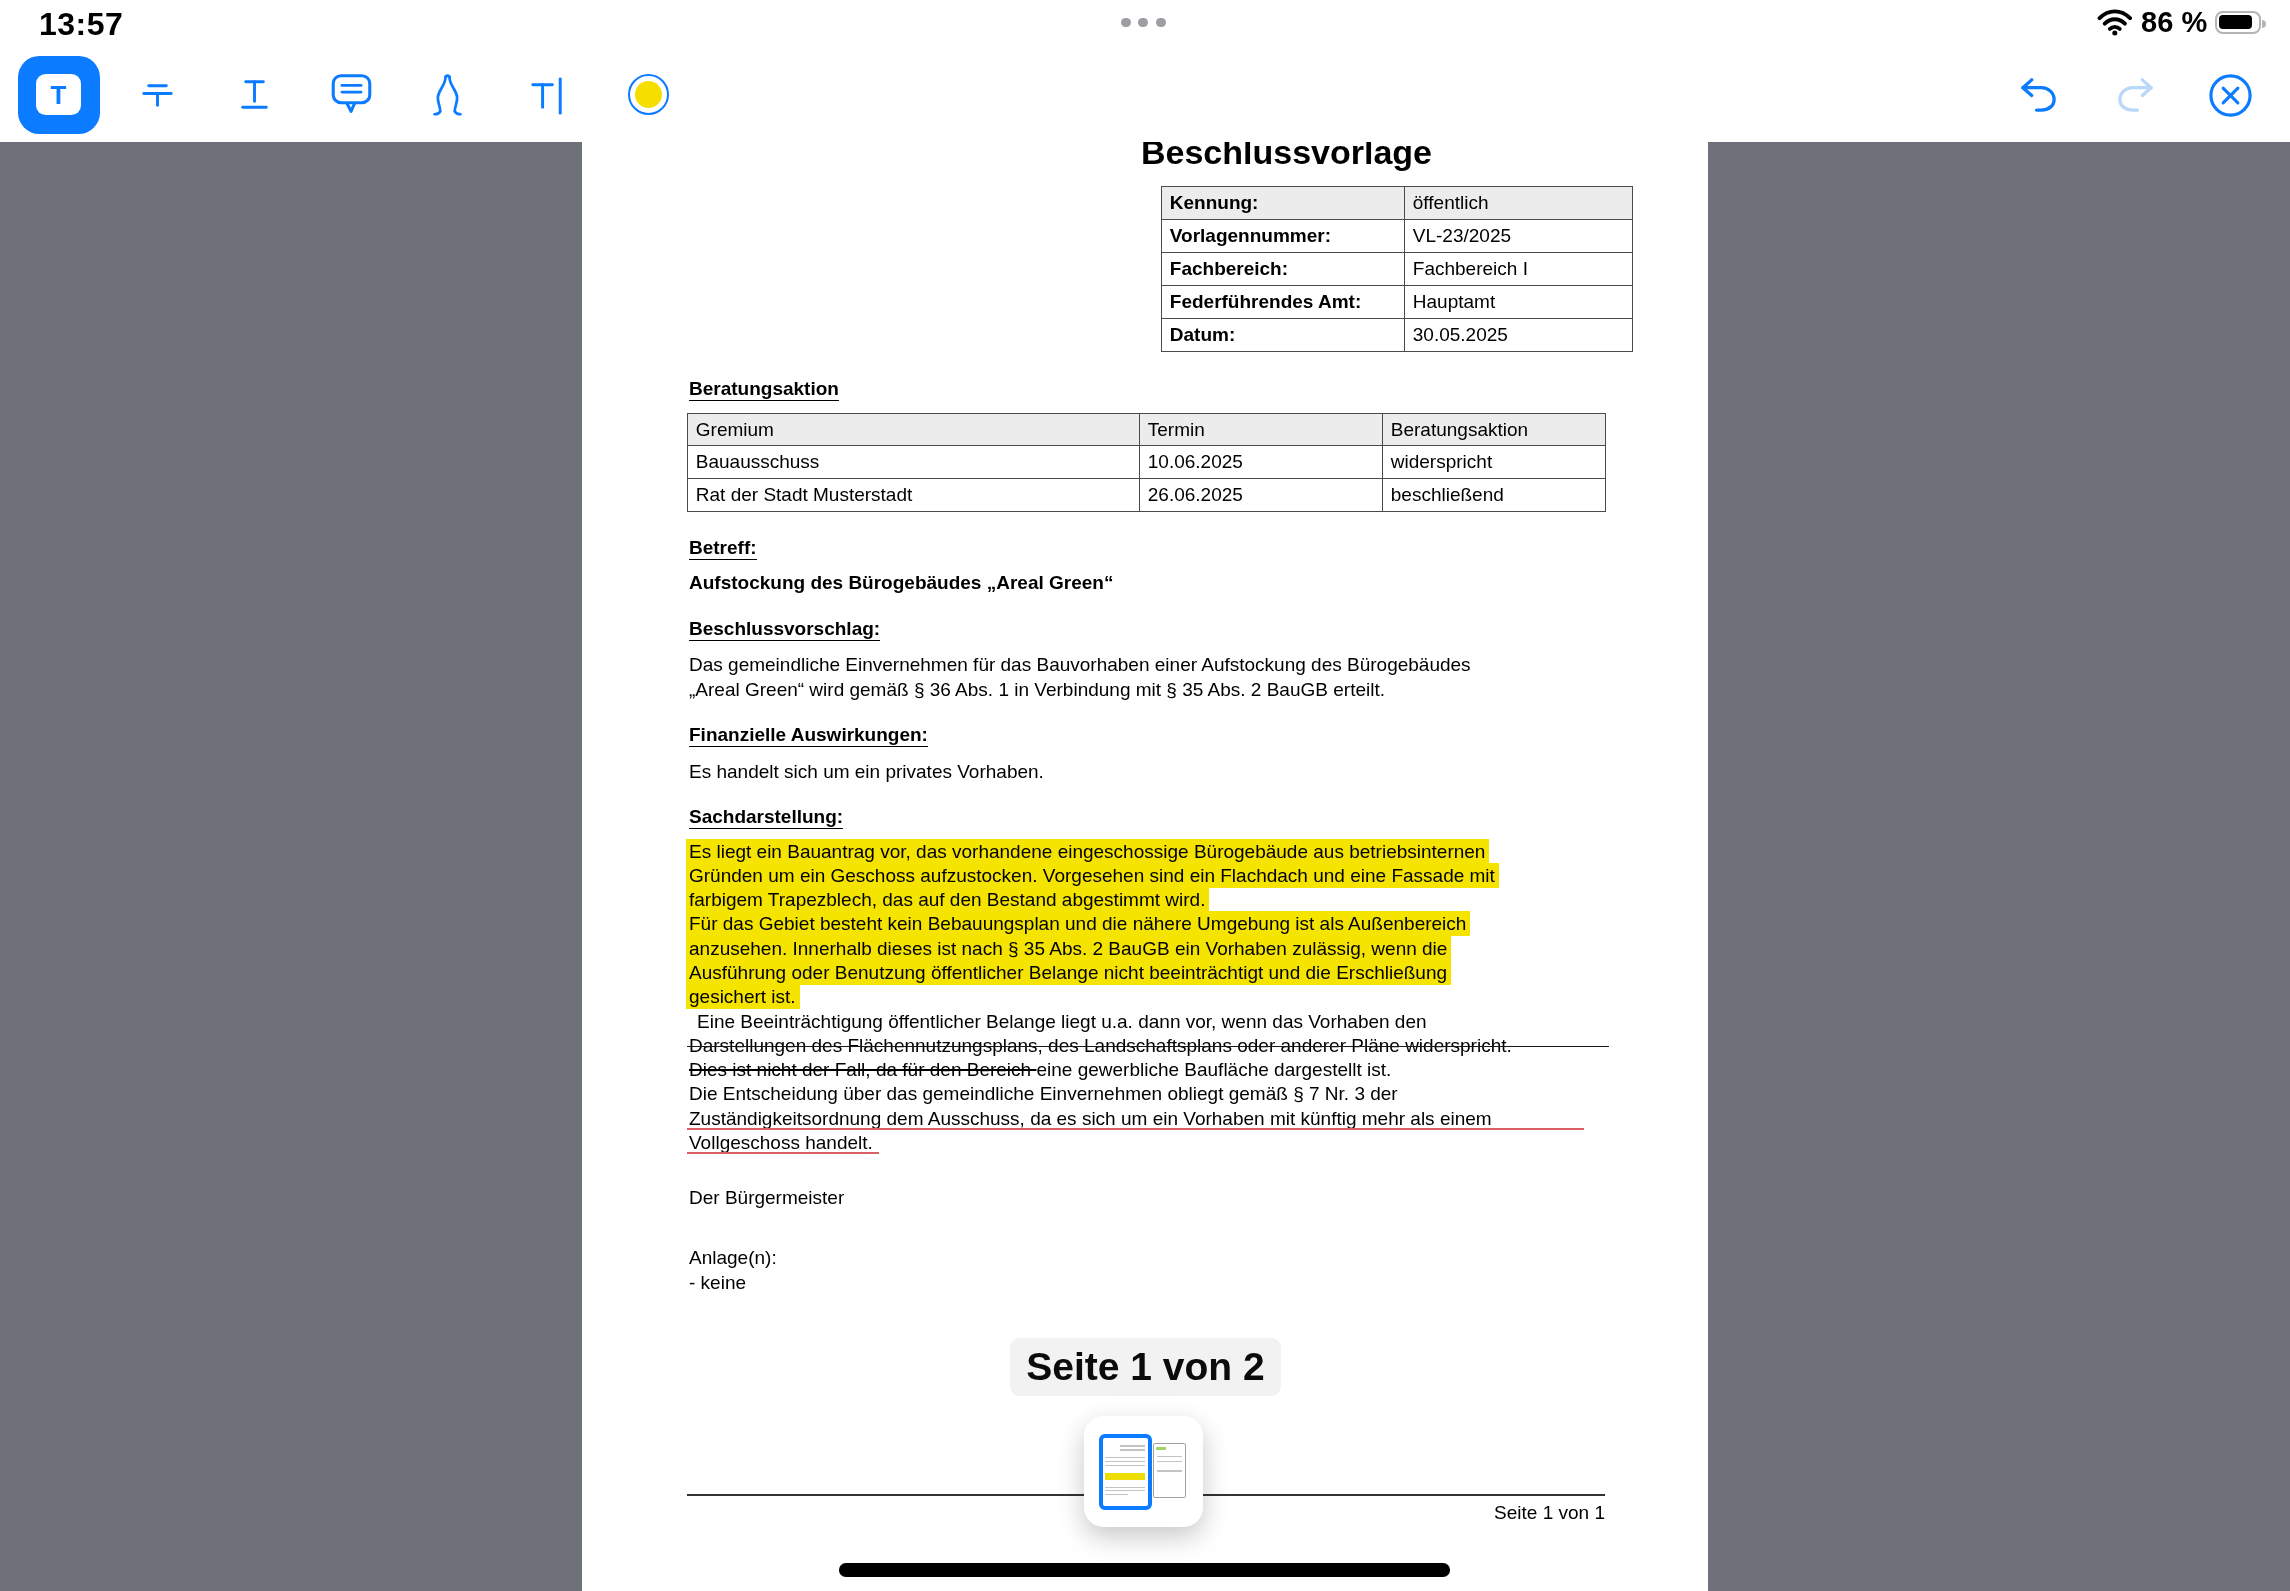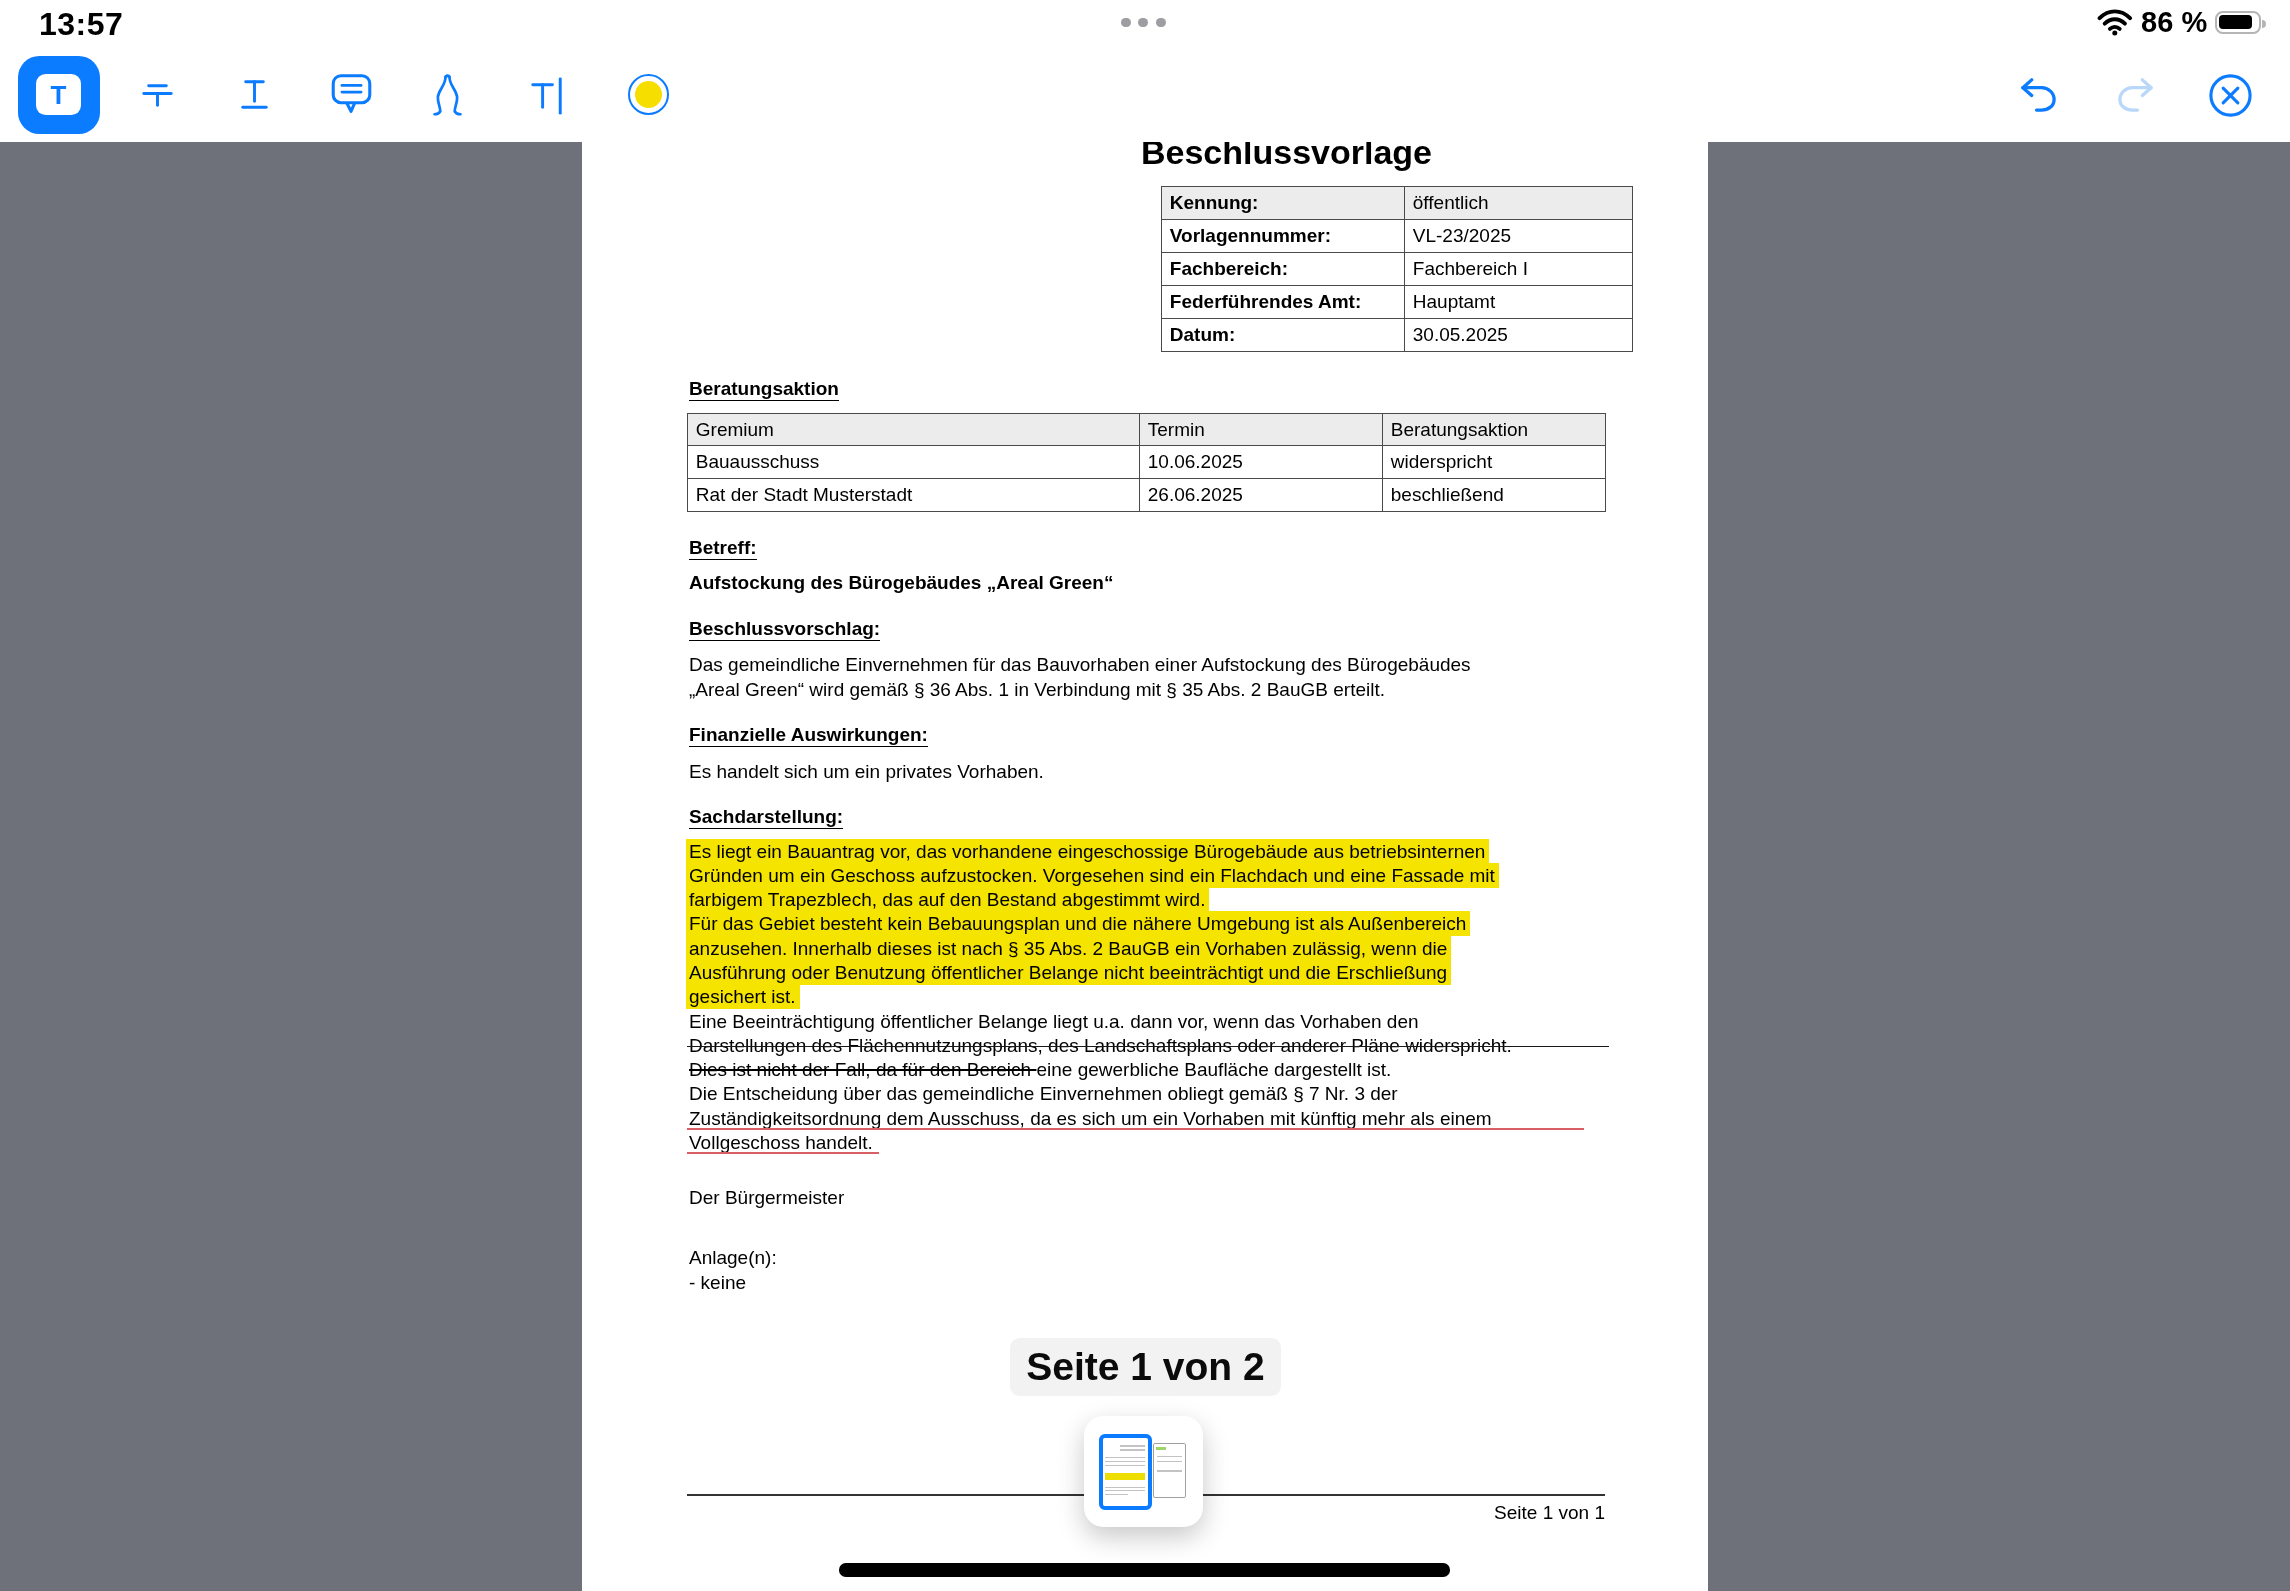--- a/index.html
+++ b/index.html
@@ -234,21 +234,21 @@
       <div class="hline" style="top:663px;"><span>Sachdarstellung:</span></div>
 
       <div class="tline" style="top:698px;"><span class="hl">Es liegt ein Bauantrag vor, das vorhandene eingeschossige Bürogebäude aus betriebsinternen</span></div>
       <div class="tline" style="top:746px;"><span class="hl">farbigem Trapezblech, das auf den Bestand abgestimmt wird.</span></div>
       <div class="tline" style="top:722px;"><span class="hl">Gründen um ein Geschoss aufzustocken. Vorgesehen sind ein Flachdach und eine Fassade mit</span></div>
       <div class="tline" style="top:770px;"><span class="hl">Für das Gebiet besteht kein Bebauungsplan und die nähere Umgebung ist als Außenbereich</span></div>
       <div class="tline" style="top:795px;"><span class="hl">anzusehen. Innerhalb dieses ist nach § 35 Abs. 2 BauGB ein Vorhaben zulässig, wenn die</span></div>
       <div class="tline" style="top:819px;"><span class="hl">Ausführung oder Benutzung öffentlicher Belange nicht beeinträchtigt und die Erschließung</span></div>
       <div class="tline" style="top:843px;"><span class="hl">gesichert ist.</span></div>
 
-      <div class="tline" style="top:868px;">Eine Beeinträchtigung öffentlicher Belange liegt u.a. dann vor, wenn das Vorhaben den</div>
+      <div class="tline" style="top:868px;margin-left:8px;">Eine Beeinträchtigung öffentlicher Belange liegt u.a. dann vor, wenn das Vorhaben den</div>
       <div class="tline strike-full" style="top:892px;">Darstellungen des Flächennutzungsplans, des Landschaftsplans oder anderer Pläne widerspricht.</div>
       <div class="tline" style="top:916px;"><span class="st">Dies ist nicht der Fall, da für den Bereich </span><span>eine gewerbliche Baufläche dargestellt ist.</span></div>
       <div class="tline" style="top:940px;">Die Entscheidung über das gemeindliche Einvernehmen obliegt gemäß § 7 Nr. 3 der</div>
       <div class="tline red-full" style="top:965px;">Zuständigkeitsordnung dem Ausschuss, da es sich um ein Vorhaben mit künftig mehr als einem</div>
       <div class="tline red-part" style="top:989px;">Vollgeschoss handelt.</div>
 
       <div class="tline" style="top:1044px;">Der Bürgermeister</div>
       <div class="tline" style="top:1104px;">Anlage(n):</div>
       <div class="tline" style="top:1129px;">- keine</div>
 

